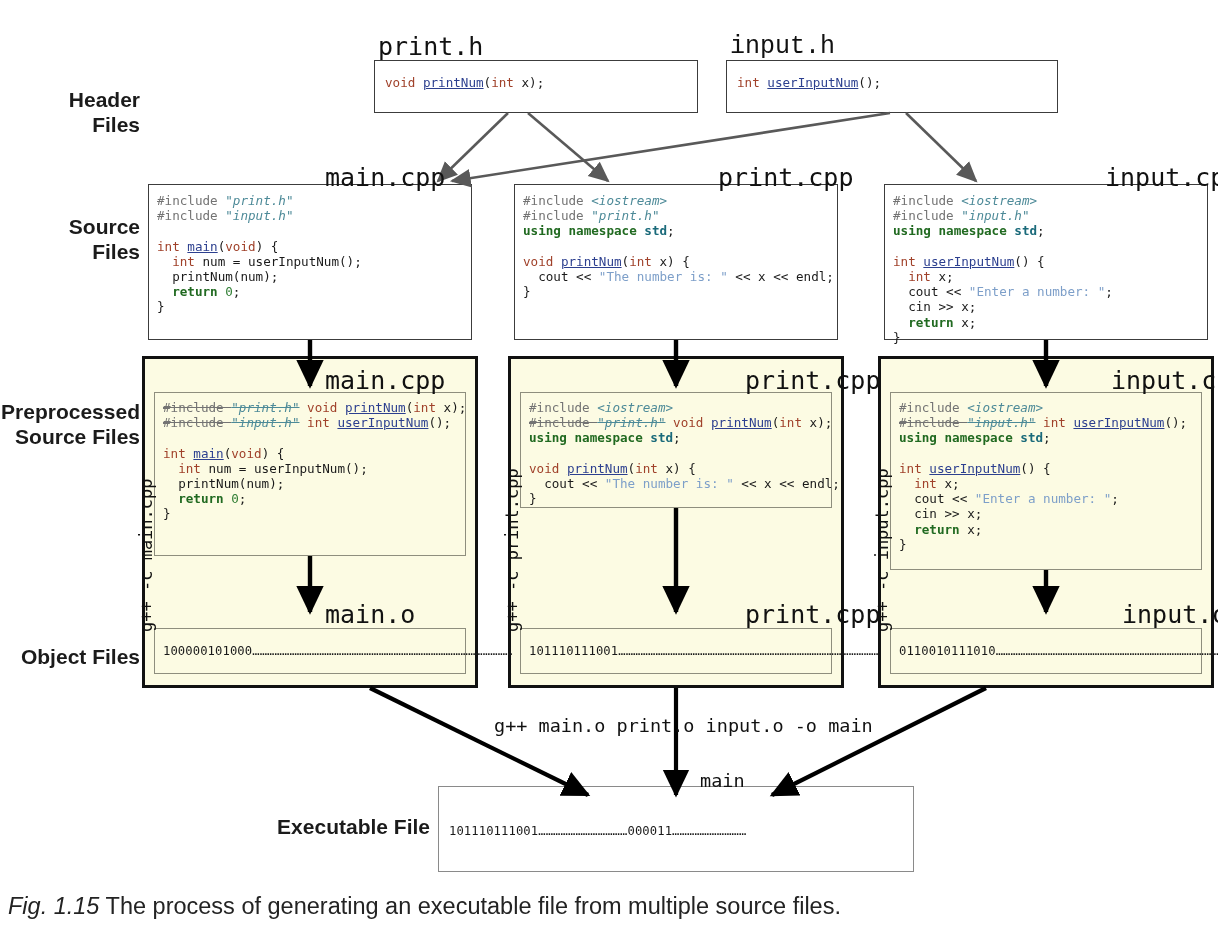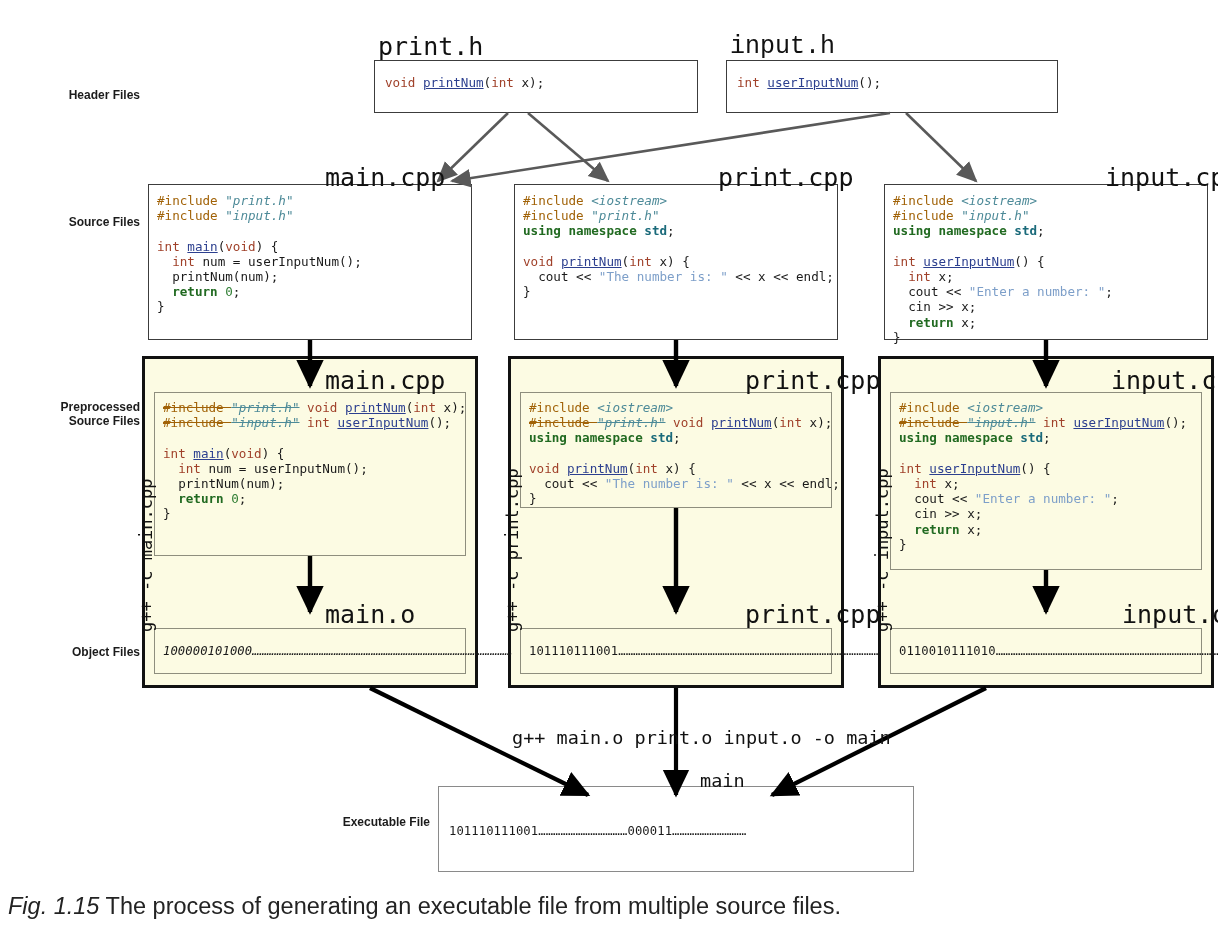--- a/index.html
+++ b/index.html
@@ -21,21 +21,21 @@
     width: 1218px; height: 946px;
     pointer-events: none;
     z-index: 5;
   }
 
   
   .row-label {
     position: absolute;
     font-family: "Liberation Sans", sans-serif;
     font-weight: bold;
-    font-size: 12px;
+    font-size: 21px;
     color: #1b1b1b;
     text-align: right;
     line-height: 1.18;
     white-space: pre-line;
     z-index: 6;
   }
 
   
   .file-cap {
     position: absolute;
@@ -81,21 +81,21 @@
     color: #1a1a1a;
     white-space: pre;
     position: absolute;
   }
   .code.bin {
     font-size: 12.2px;
     letter-spacing: .1px;
   }
 
   
-  .t-pre   { color: #a16207; }                    
+  .t-pre   { color: #737373; }                    
   .t-hdr   { color: #4d8a98; font-style: italic; }
   .t-type  { color: #a0412a; }                    
   .t-fn    { color: #2c3f8f; text-decoration: underline; }                    
   .t-kw    { color: #216a21; font-weight: bold; } 
   .t-std   { color: #1a6a7a; font-weight: bold; } 
   .t-str   { color: #7d9fc9; }                    
   .t-num   { color: #2e7d32; }                    
   .t-plain { color: #1a1a1a; }
   .strike  { text-decoration: line-through; }
 
@@ -269,35 +269,35 @@
 <span class="t-plain"></span>
 <span class="t-type">int </span><span class="t-fn">userInputNum</span><span class="t-plain">() {</span>
 <span class="t-plain">  </span><span class="t-type">int</span><span class="t-plain"> x;</span>
 <span class="t-plain">  cout &lt;&lt; </span><span class="t-str">"Enter a number: "</span><span class="t-plain">;</span>
 <span class="t-plain">  cin &gt;&gt; x;</span>
 <span class="t-plain">  </span><span class="t-kw">return</span><span class="t-plain"> x;</span>
 <span class="t-plain">}</span></div>
   </div>
 
   <div class="file-cap" style="left:325px; top:600px;">main.o</div>
-  <div class="inner" style="left:154px; top:628px; width:312px; height:46px;font-style:italic;">
+  <div class="inner" style="left:154px; top:628px; width:312px; height:46px;">
     <div class="code bin" style="left:8px; top:15px;">100000101000……………………………………………………………………………………………</div>
   </div>
 
   <div class="file-cap" style="left:745px; top:600px;">print.cpp</div>
   <div class="inner" style="left:520px; top:628px; width:312px; height:46px;">
     <div class="code bin" style="left:8px; top:15px;">101110111001……………………………………………………………………………………………</div>
   </div>
 
   <div class="file-cap" style="left:1122px; top:600px;">input.o</div>
   <div class="inner" style="left:890px; top:628px; width:312px; height:46px;">
     <div class="code bin" style="left:8px; top:15px;">0110010111010……………………………………………………………………………………………</div>
   </div>
 
-  <div class="plain-mono" style="left:512px; top:715px;margin-top:12px;">g++ main.o print.o input.o -o main</div>
+  <div class="plain-mono" style="left:494px; top:715px;">g++ main.o print.o input.o -o main</div>
   <div class="plain-mono" style="left:700px; top:770px;">main</div>
 
   <div class="codebox thin" style="left:438px; top:786px; width:476px; height:86px;">
     <div class="code bin" style="left:10px; top:37px;">101110111001………………………………000011…………………………</div>
   </div>
 
   <div class="caption">
     <span class="fig">Fig. 1.15</span>
     <span>The process of generating an executable file from multiple source files.</span>
   </div>

